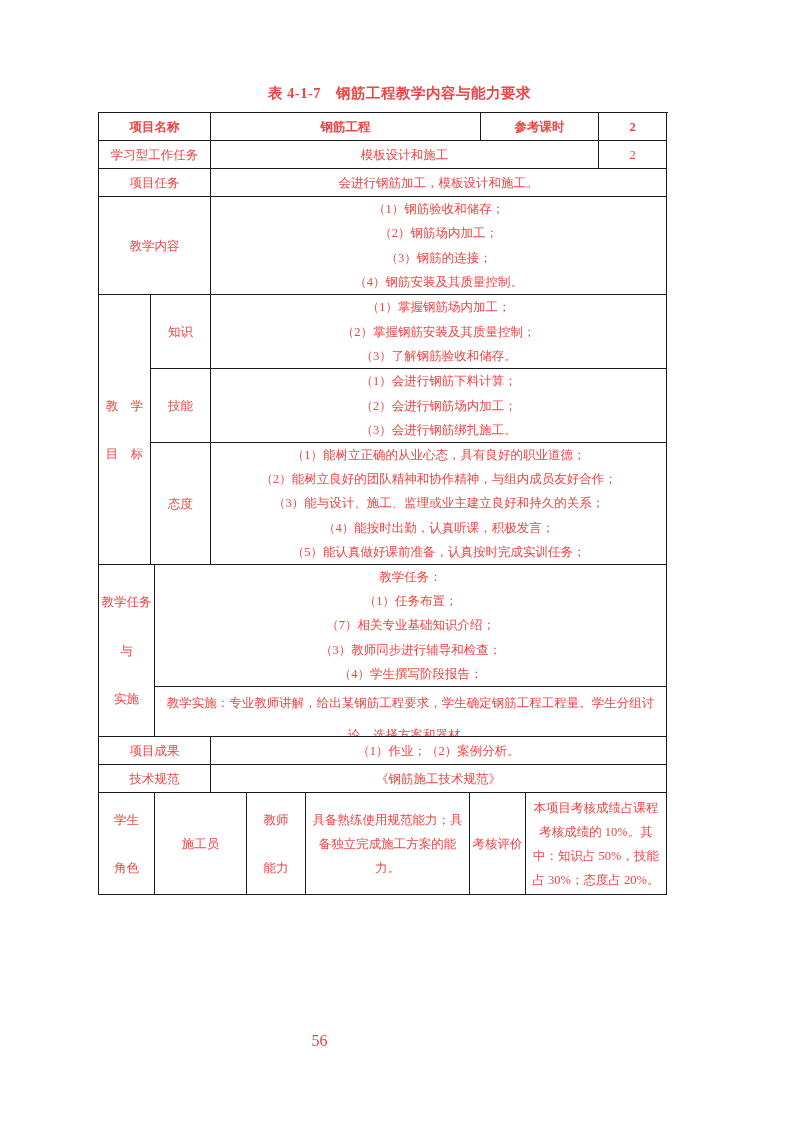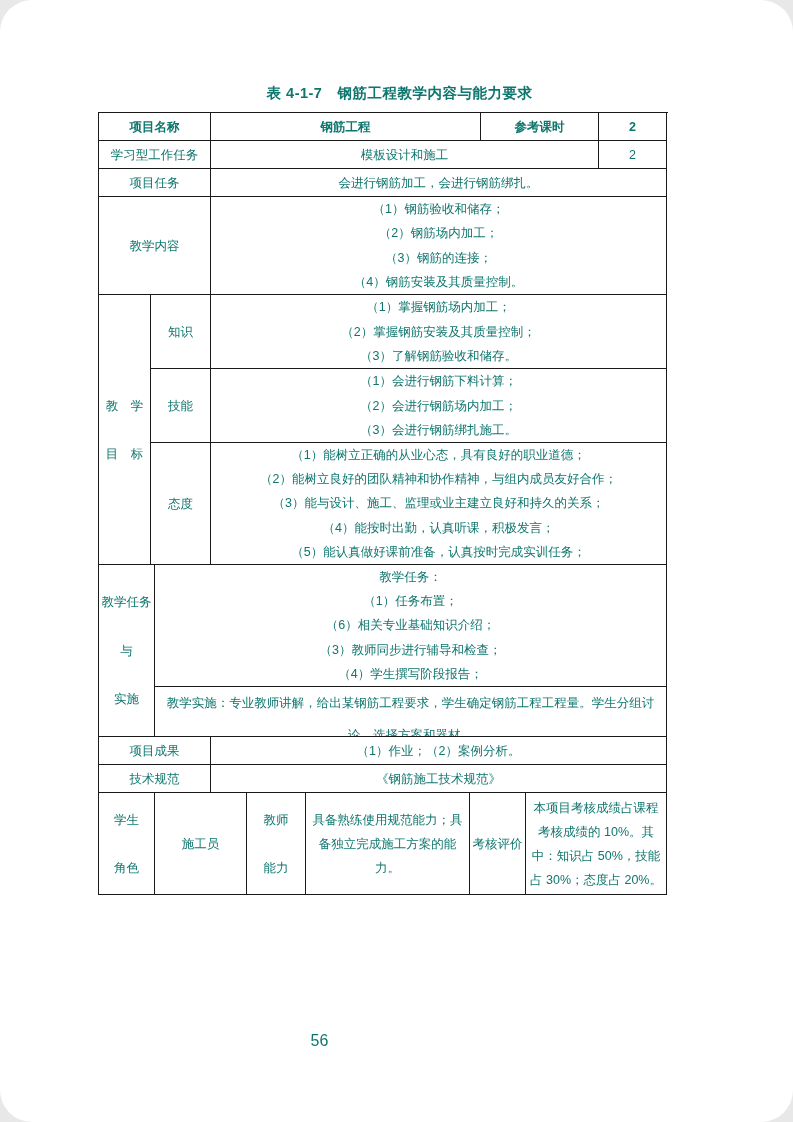--- a/index.html
+++ b/index.html
@@ -1,19 +1,19 @@
 <!DOCTYPE html>
 <html><head>
 <meta charset="utf-8">
 <style>
   html,body{margin:0;padding:0;background:#e8e8e8;}
   .page{
     width:793px;height:1122px;background:#ffffff;position:relative;
-    font-family:Liberation Sans, sans-serif;
-    font-size:12.5px;color:#0f766e;margin:0 auto;overflow:hidden;border-radius:32px;
+    font-family:Liberation Serif, serif;
+    font-size:12.5px;color:#ef4444;margin:0 auto;overflow:hidden;
   }
   .doc-title{
     position:absolute;left:115px;top:84px;width:569px;
     text-align:center;font-weight:bold;font-size:14.5px;letter-spacing:.5px;
   }
   .tbl{
     position:absolute;left:98px;top:112px;width:569px;
     border-top:1px solid #1a1a1a;border-left:1px solid #1a1a1a;
   }
   .row{display:flex;align-items:stretch;}
@@ -58,21 +58,21 @@
     </div>
 
     <div class="row" style="height:28px">
       <div class="cell w112">学习型工作任务</div>
       <div class="cell w388">模板设计和施工</div>
       <div class="cell w68">2</div>
     </div>
 
     <div class="row" style="height:28px">
       <div class="cell w112">项目任务</div>
-      <div class="cell w456">会进行钢筋加工，会进行钢筋绑扎。</div>
+      <div class="cell w456">会进行钢筋加工，模板设计和施工。</div>
     </div>
 
     <div class="row" style="height:98px">
       <div class="cell w112">教学内容</div>
       <div class="cell w456 multi">
         <div class="tline">（1）钢筋验收和储存；</div>
         <div class="tline">（2）钢筋场内加工；</div>
         <div class="tline">（3）钢筋的连接；</div>
         <div class="tline">（4）钢筋安装及其质量控制。</div>
       </div>
@@ -118,21 +118,21 @@
     <div class="row" style="height:172px">
       <div class="cell w56 multi">
         <div class="tline">教学任务</div>
         <div class="tline">与</div>
         <div class="tline">实施</div>
       </div>
       <div class="stack w512">
         <div class="sub" style="height:122px">
           <div class="tline">教学任务：</div>
           <div class="tline">（1）任务布置；</div>
-          <div class="tline">（6）相关专业基础知识介绍；</div>
+          <div class="tline">（7）相关专业基础知识介绍；</div>
           <div class="tline">（3）教师同步进行辅导和检查；</div>
           <div class="tline">（4）学生撰写阶段报告；</div>
         </div>
         <div class="sub" style="height:50px">
           <div class="para">教学实施：专业教师讲解，给出某钢筋工程要求，学生确定钢筋工程工程量。学生分组讨论，选择方案和器材。</div>
         </div>
       </div>
     </div>
 
     <div class="row" style="height:28px">

